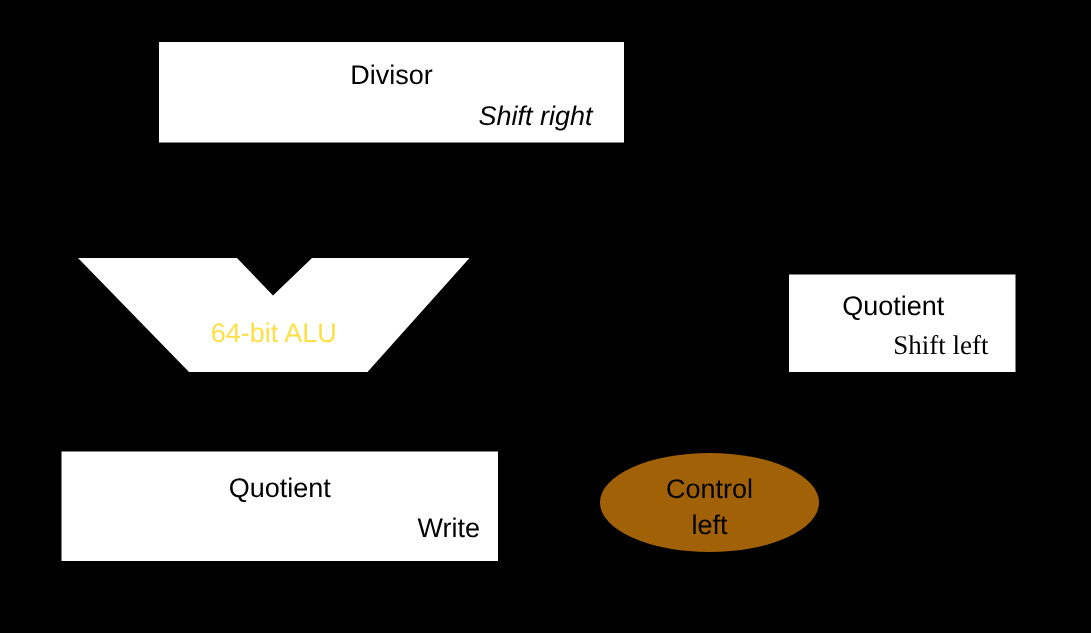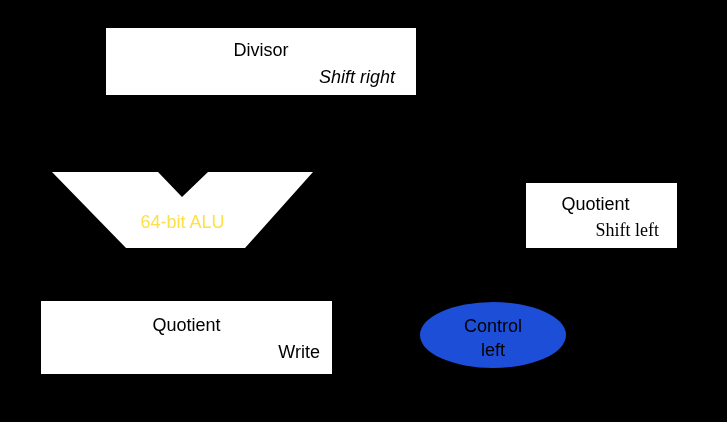--- a/index.html
+++ b/index.html
@@ -82,25 +82,25 @@
     left: 41px;
     top: 301px;
     width: 291px;
     height: 73px;
   }
   #remainder-title { top: 15px; }
   #remainder-sub   { top: 42px; padding-right: 12px; }
 
   
   #control-ellipse {
-    left: 420px;
+    left: 400px;
     top: 302px;
     width: 146px;
     height: 66px;
-    background: #1d4ed8;
+    background: #a16207;
     border-radius: 50%;
     color: #000000;
   }
   #control-ellipse .ell-line {
     position: absolute;
     left: 0;
     right: 0;
     text-align: center;
     font-size: 18px;
     line-height: 1;

